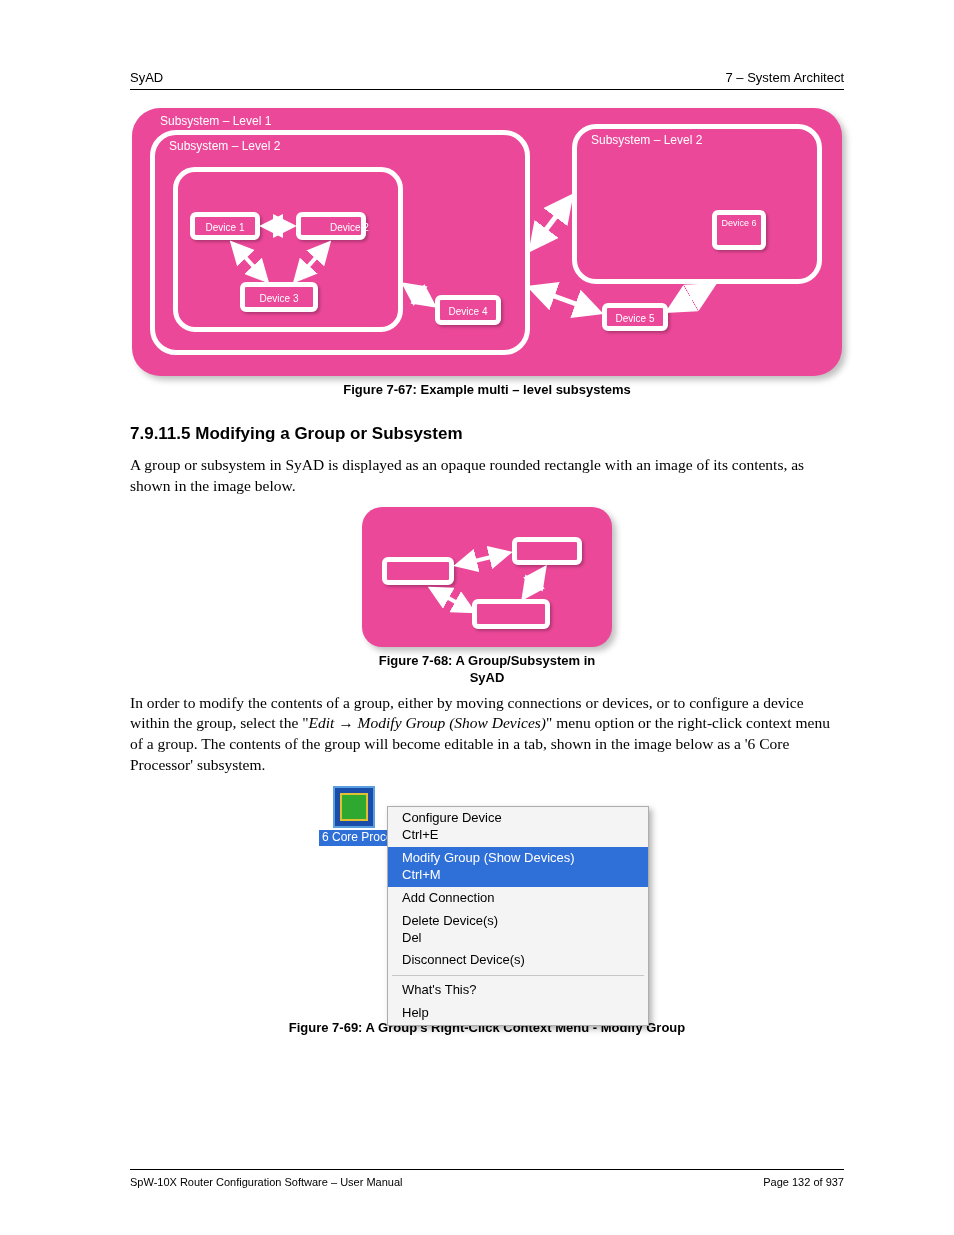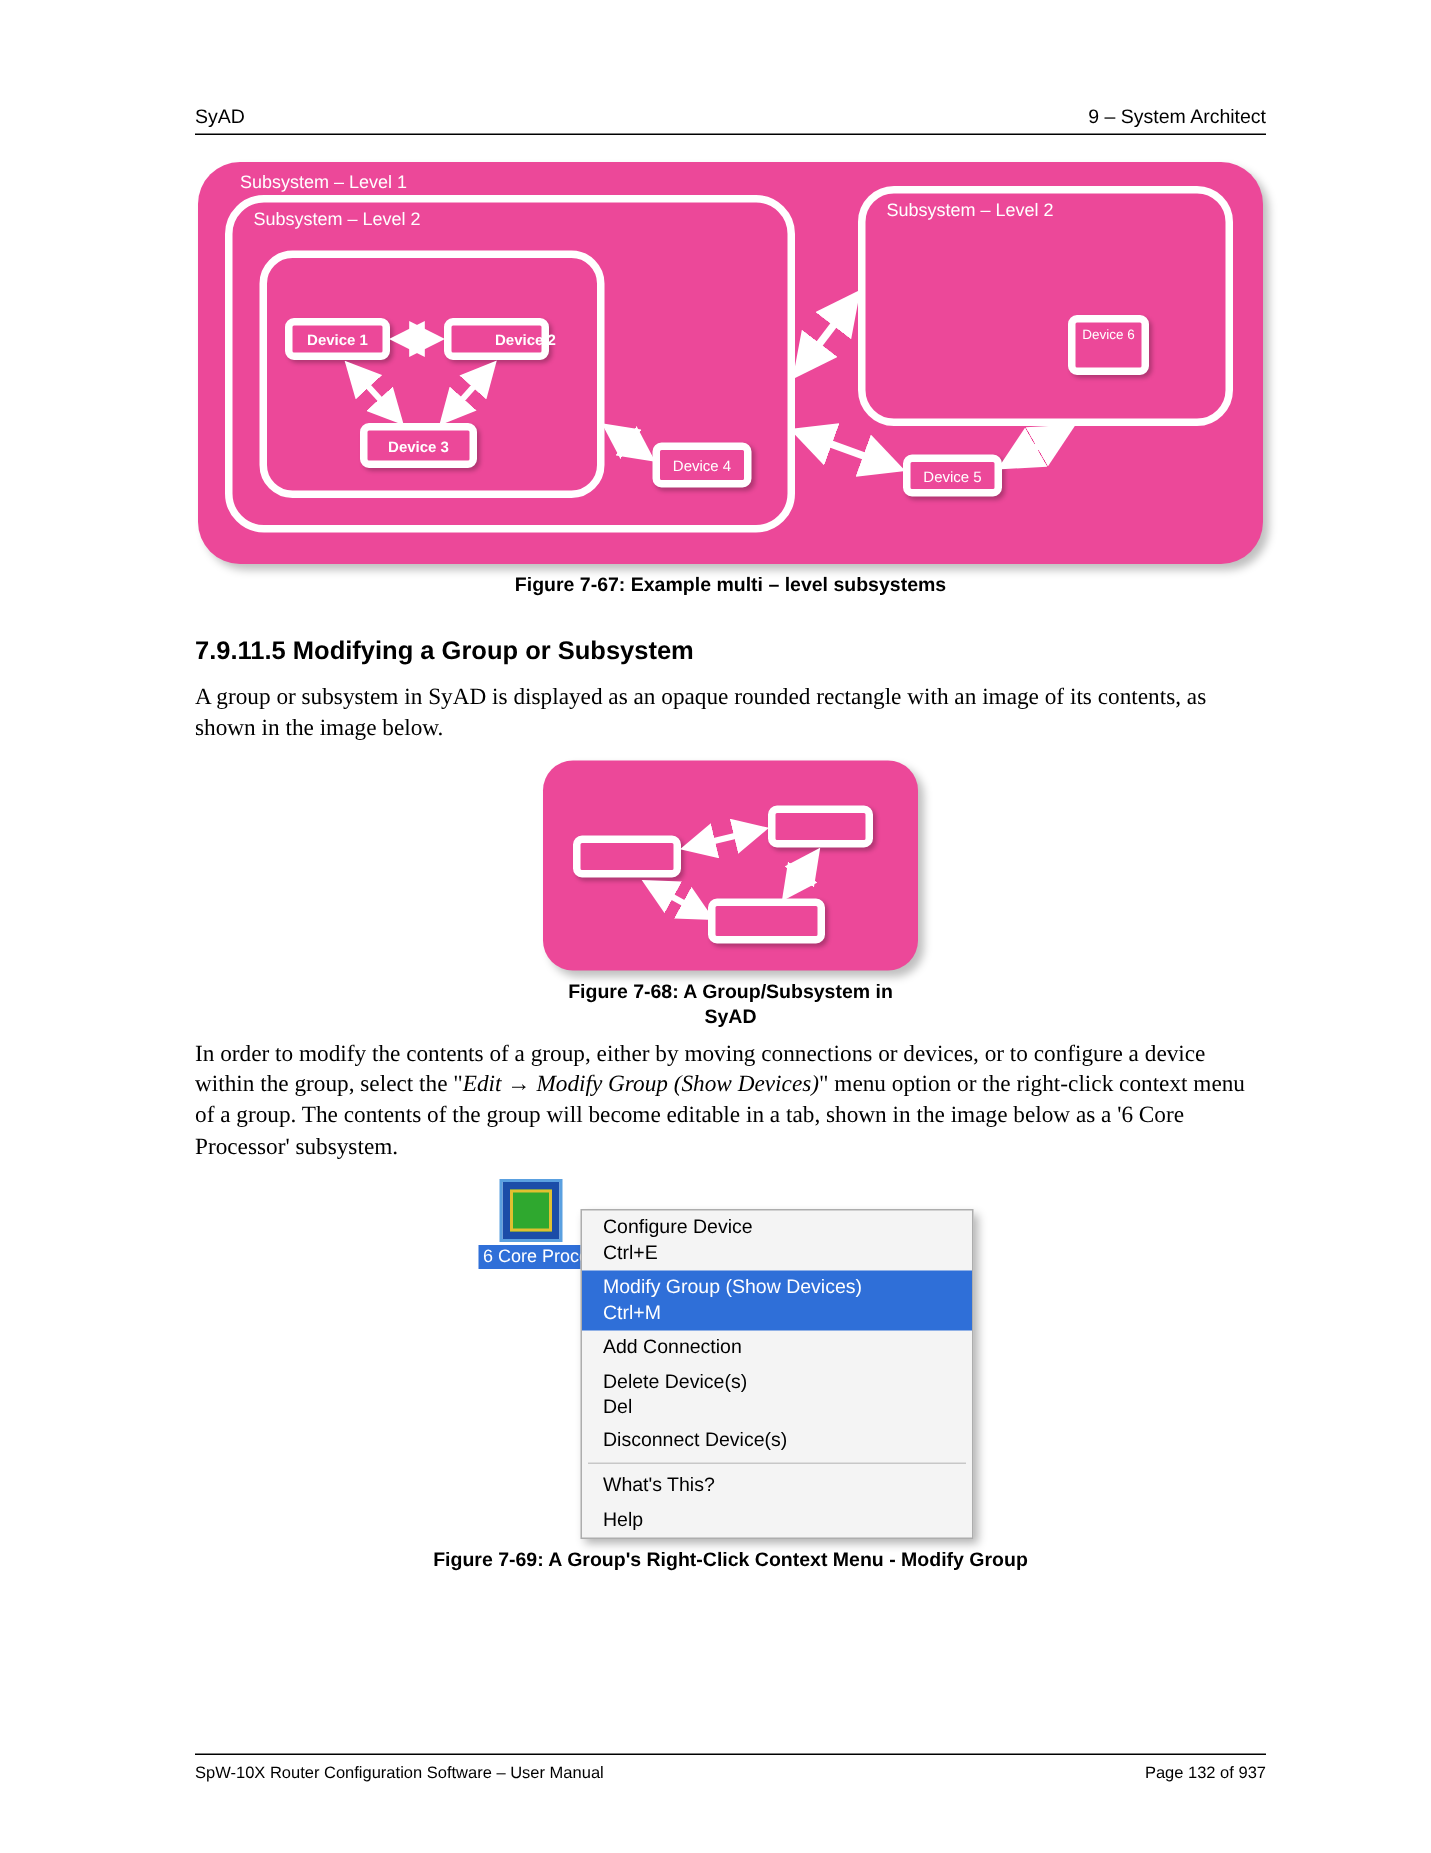--- a/index.html
+++ b/index.html
@@ -58,21 +58,20 @@
     border-radius: 26px;
     box-sizing: border-box;
   }
   .fig1-left-inner {
     position: absolute;
     left: 18px; top: 32px;
     width: 230px; height: 165px;
     border: 5px solid #fff;
     border-radius: 22px;
     box-sizing: border-box;
-    font-weight: bold;
   }
   .fig1-right {
     position: absolute;
     left: 440px; top: 16px;
     width: 250px; height: 160px;
     border: 5px solid #fff;
     border-radius: 24px;
     box-sizing: border-box;
   }
   .chip {
@@ -173,21 +172,21 @@
     display:flex; justify-content: space-between;
   }
 </style>
 </head>
 <body>
 
 <div class="page">
 
   <div class="header-line">
     <span>SyAD</span>
-    <span>9 – System Architect</span>
+    <span>7 – System Architect</span>
   </div>
   <div class="hr hr-top"></div>
 
   <div class="figure-1-wrap">
     <div class="grn panel-shadow fig1-outer">
       <div style="position:absolute; left:28px; top:6px; color:#fff; font-family:Arial; font-size:12px;">Subsystem – Level 1</div>
 
       <div class="fig1-left-outer">
         <div style="position:absolute; left:14px; top:4px; color:#fff; font-family:Arial; font-size:12px;">Subsystem – Level 2</div>
 
@@ -294,21 +293,21 @@
       <div class="row">
         <span>What's This?</span>
         <span></span>
       </div>
       <div class="row">
         <span>Help</span>
         <span></span>
       </div>
     </div>
   </div>
-  <div class="figure-caption" style="margin-top:16px;">Figure 7-69: A Group's Right-Click Context Menu - Modify Group</div>
+  <div class="figure-caption" style="margin-top:4px;">Figure 7-69: A Group's Right-Click Context Menu - Modify Group</div>
 
   <div class="footer">
     <div class="hr" style="position:absolute; left:0; right:0; top:-6px;"></div>
     <span>SpW-10X Router Configuration Software – User Manual</span>
     <span>Page 132 of 937</span>
   </div>
 
 </div>
 
 </body></html>

